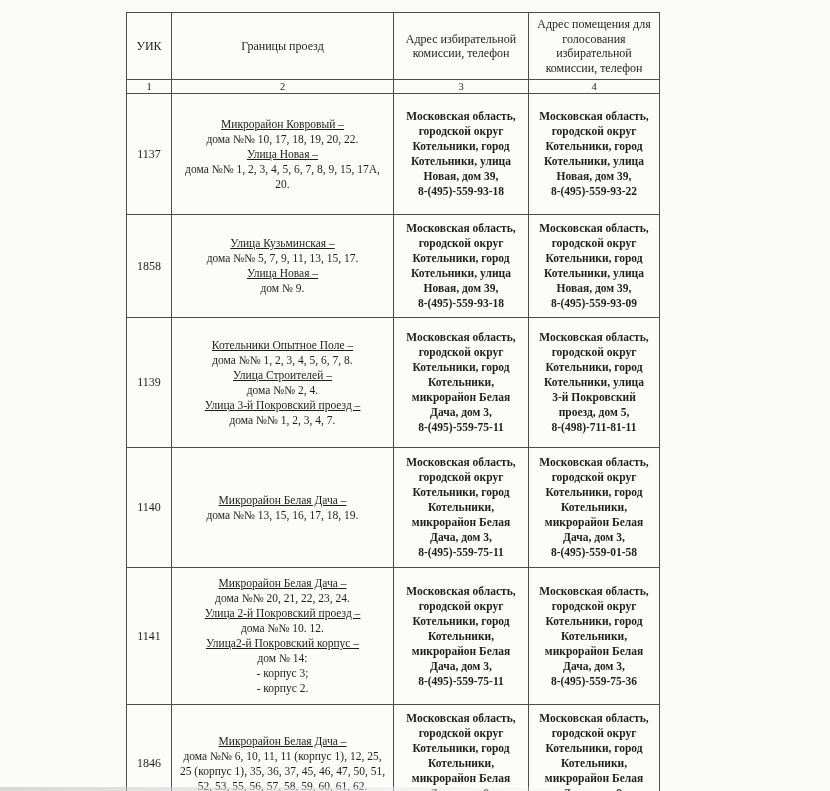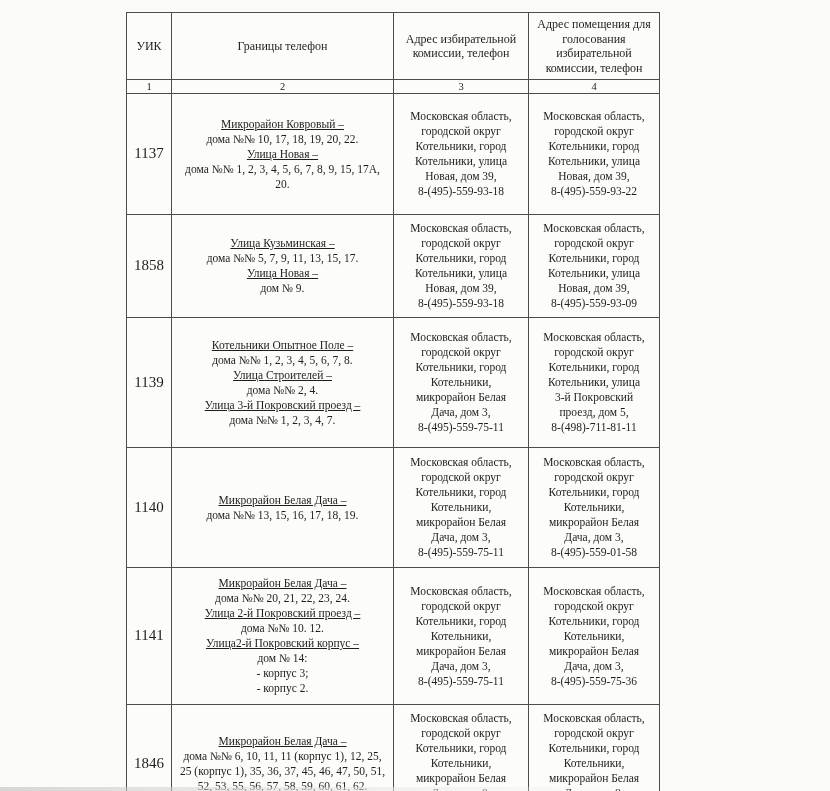--- a/index.html
+++ b/index.html
@@ -46,34 +46,34 @@
   tr.numrow td {
     font-size: 10.5px;
     line-height: 11px;
     height: 13px;
     padding: 0 2px;
   }
   tr.body-row td {
     font-size: 11.5px;
     line-height: 15px;
   }
-  tr.body-row .uik-num { font-size: 15px; }
+  tr.body-row .uik-num { font-size: 12px; }
 
   
   tr.body-row.r0 td { height: 112px; }
   tr.body-row.r1 td { height: 94px;  }
   tr.body-row.r2 td { height: 121px; }
   tr.body-row.r3 td { height: 111px; }
   tr.body-row.r4 td { height: 128px; }
   tr.body-row.r5 td { height: 109px; }
 
   .bnd-line { text-align: center; }
   .bnd-line.u { text-decoration: underline; font-family: Liberation Serif, serif; }
 
-  .addr { white-space: pre-line; text-align: center; }
+  .addr { white-space: pre-line; text-align: center; font-weight: bold; }
 
   
   .scan-artifact {
     position: absolute;
     left: 0;
     bottom: 0;
     width: 640px;
     height: 4px;
     background: linear-gradient(90deg, #b9b9b4 0%, #d8d8d3 35%, #eeeeea 70%, transparent 100%);
     opacity: 0.55;
@@ -86,21 +86,21 @@
   <table class="uik">
     <colgroup>
       <col class="c-uik">
         <col class="c-bnd">
         <col class="c-adr3">
         <col class="c-adr4">
     </colgroup>
     <thead>
       <tr class="hdr">
         <th>УИК</th>
-        <th>Границы телефон</th>
+        <th>Границы проезд</th>
         <th>Адрес избирательной комиссии, телефон</th>
         <th>Адрес помещения для голосования избирательной комиссии, телефон</th>
       </tr>
       <tr class="numrow">
         <td>1</td>
         <td>2</td>
         <td>3</td>
         <td>4</td>
       </tr>
     </thead>

